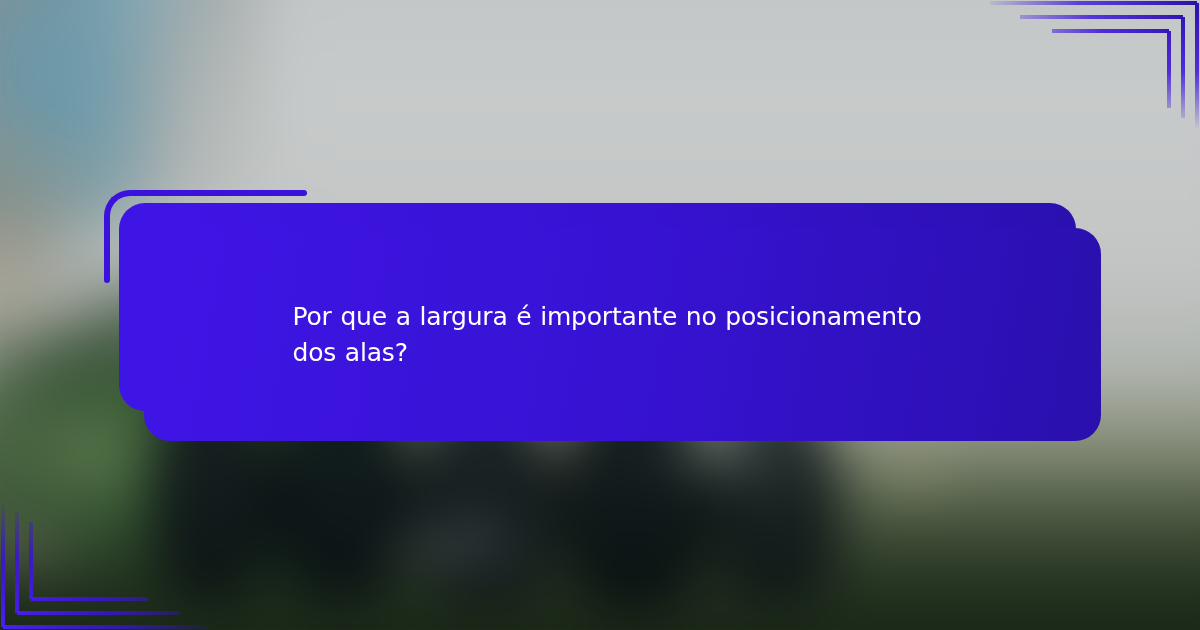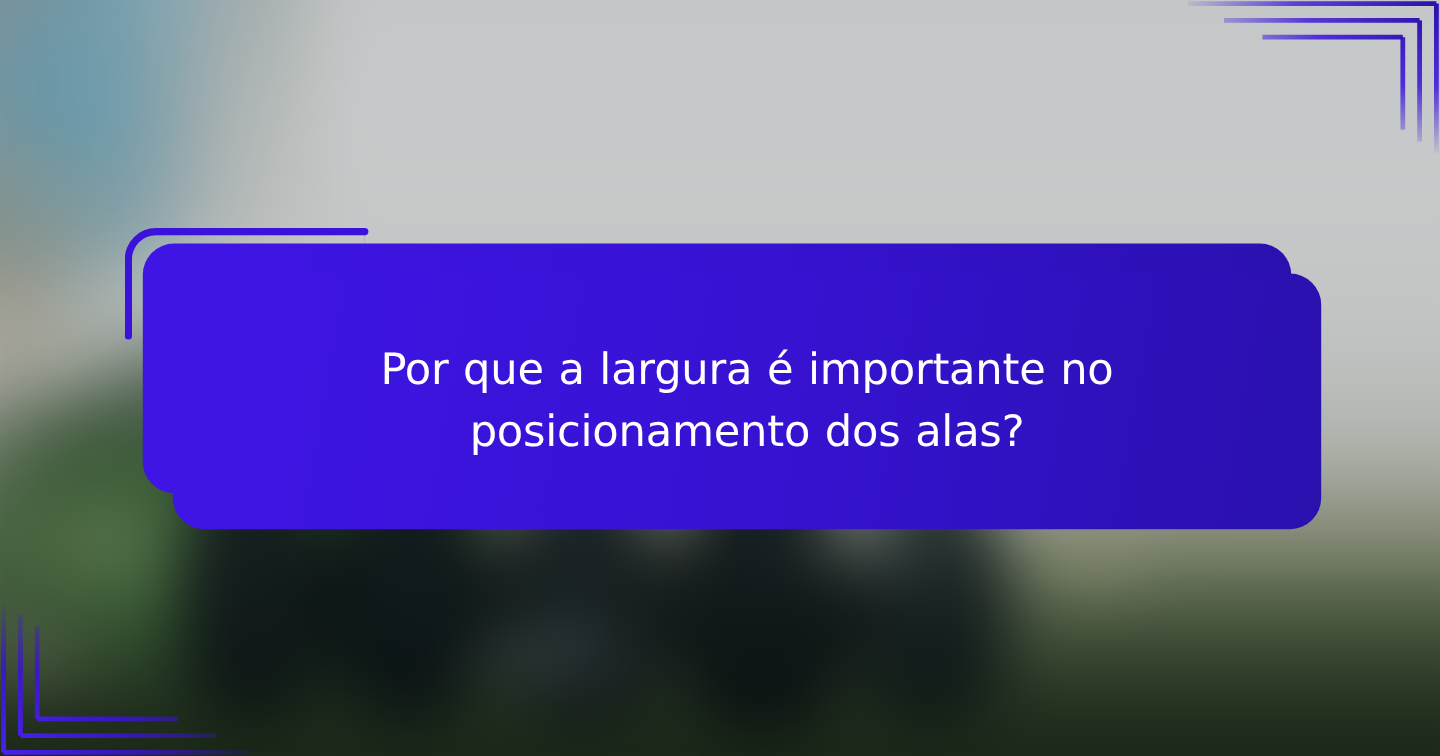--- a/index.html
+++ b/index.html
@@ -159,24 +159,24 @@
     width:957px; height:213px;
     border-radius:26px;
     background:linear-gradient(100deg, var(--card-from) 0%, var(--card-mid) 52%, var(--card-to) 100%);
     display:flex;
     align-items:center;
     justify-content:center;
   }
 
   .question-text {
     width:660px;
-    text-align:center;
+    text-align:left;
     color:var(--text-color);
     font-family:"DejaVu Sans", sans-serif;
-    font-size:36px;
+    font-size:25px;
     line-height:1.42;
     font-weight:400;
     letter-spacing:-.2px;
     word-spacing:1px;
   }
 </style>
 </head>
 <body>
 
 <div id="stage">

